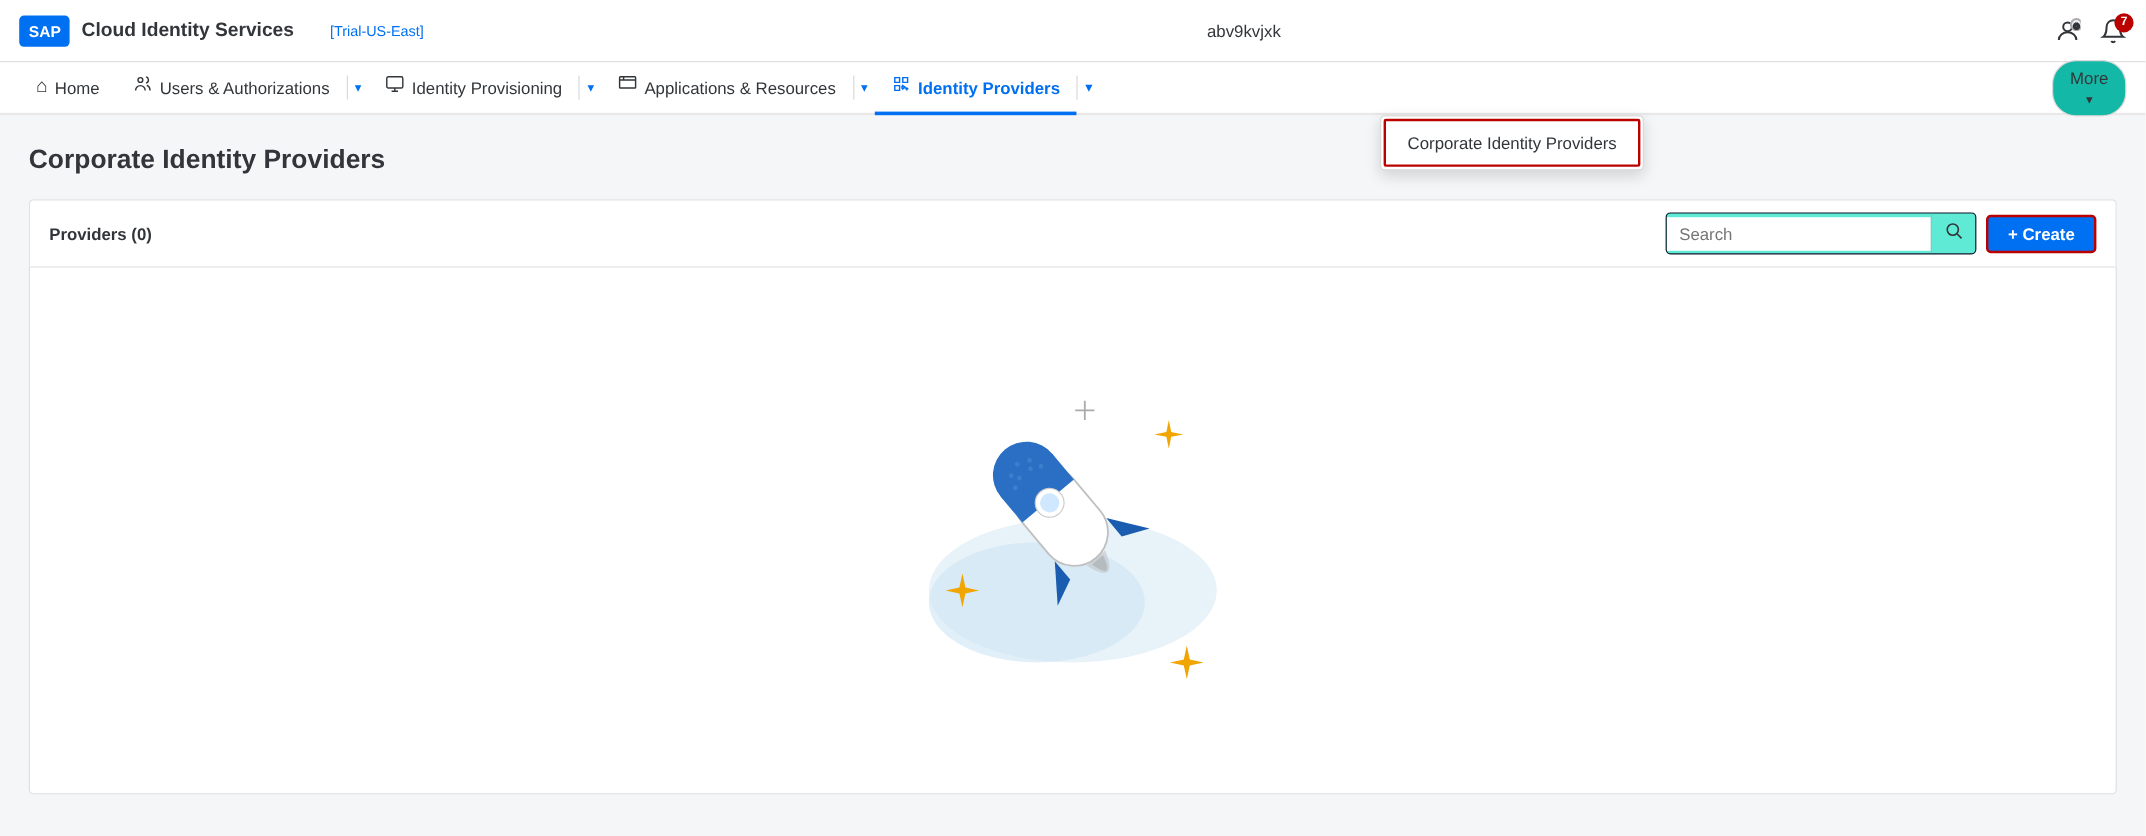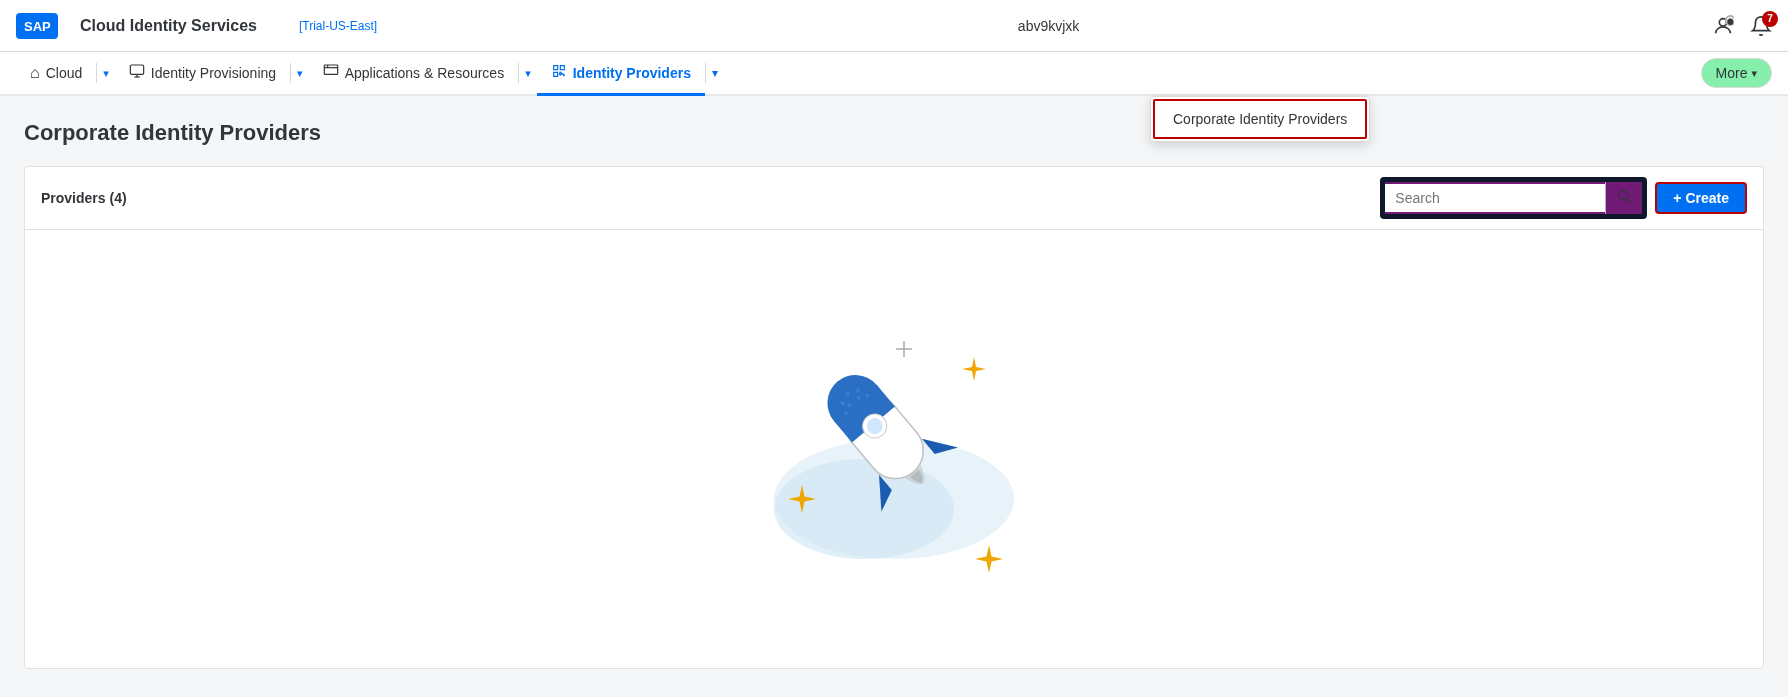--- a/index.html
+++ b/index.html
@@ -11,21 +11,21 @@
       border-bottom: 1px solid #d9d9d9;
       display: flex;
       align-items: center;
       padding: 0 16px;
       height: 52px;
       gap: 12px;
     }
     .header-brand {
       display: flex;
       align-items: center;
-      gap: 22px;
+      gap: 10px;
       margin-right: 8px;
     }
     .sap-logo {
       width: 42px;
       height: 26px;
       background: #0070f2;
       border-radius: 4px;
       display: flex;
       align-items: center;
       justify-content: center;
@@ -127,25 +127,26 @@
     .nav-item-icon {
       font-size: 16px;
     }
     .more-btn {
       display: flex;
       align-items: center;
       gap: 4px;
       padding: 6px 14px;
       border: 1px solid #d9d9d9;
       border-radius: 20px;
-      background: #86efac;
+      background: #14b8a6;
       cursor: pointer;
       font-size: 14px;
       color: #32363a;
       margin-left: auto;
+      flex-direction: column;
     }
 
     
     .dropdown-overlay {
       position: fixed;
       top: 96px;
       left: 1150px;
       z-index: 100;
     }
     .dropdown-menu {
@@ -199,24 +200,24 @@
       color: #32363a;
     }
     .toolbar-right {
       display: flex;
       align-items: center;
       gap: 8px;
     }
     .search-box {
       display: flex;
       align-items: center;
-      border: 5px solid #0f172a;
+      border: 1px solid #0f172a;
       border-radius: 4px;
       overflow: hidden;
-      background: #701a75;
+      background: #5eead4;
       justify-content: flex-end;
     }
     .search-input {
       border: none;
       outline: none;
       padding: 6px 10px;
       font-size: 14px;
       width: 220px;
       color: #999;
     }
@@ -311,23 +312,34 @@
         <path d="M13.73 21a2 2 0 0 1-3.46 0"></path>
       </svg>
       <span class="notification-badge">7</span>
     </button>
   </div>
 </div>
 
 <div class="nav-bar">
   <button class="nav-item">
     <span class="nav-item-icon">⌂</span>
-    <span>Cloud</span>
-  </button>
-
+    <span>Home</span>
+  </button>
+
+  <button class="nav-item">
+    <span class="nav-item-icon">
+      <svg width="16" height="16" viewBox="0 0 24 24" fill="none" stroke="#32363a" stroke-width="1.8">
+        <circle cx="9" cy="7" r="3"></circle>
+        <path d="M3 20c0-3.3 2.7-6 6-6s6 2.7 6 6"></path>
+        <path d="M16 3.13a4 4 0 0 1 0 7.75"></path>
+        <path d="M21 20c0-3-1.7-5.5-4-6.4"></path>
+      </svg>
+    </span>
+    <span>Users &amp; Authorizations</span>
+  </button>
   <div class="nav-separator"></div>
   <button class="nav-dropdown-btn">
     <span class="chevron"></span>
   </button>
 
   <button class="nav-item">
     <span class="nav-item-icon">
       <svg width="16" height="16" viewBox="0 0 24 24" fill="none" stroke="#32363a" stroke-width="1.8">
         <rect x="2" y="3" width="20" height="14" rx="2"></rect>
         <line x1="8" y1="21" x2="16" y2="21"></line>
@@ -379,21 +391,21 @@
 <div class="dropdown-overlay">
   <div class="dropdown-menu">
     <div class="dropdown-item highlighted">Corporate Identity Providers</div>
   </div>
 </div>
 
 <div class="page-content">
   <h1 class="page-title">Corporate Identity Providers</h1>
 
   <div class="toolbar">
-    <div class="toolbar-left">Providers (4)</div>
+    <div class="toolbar-left">Providers (0)</div>
     <div class="toolbar-right">
       <div class="search-box">
         <input class="search-input" type="text" placeholder="Search" style="">
         <button class="search-btn">
           <svg width="16" height="16" viewBox="0 0 24 24" fill="none" stroke="#32363a" stroke-width="2">
             <circle cx="11" cy="11" r="7"></circle>
             <line x1="16.5" y1="16.5" x2="22" y2="22"></line>
           </svg>
         </button>
       </div>

